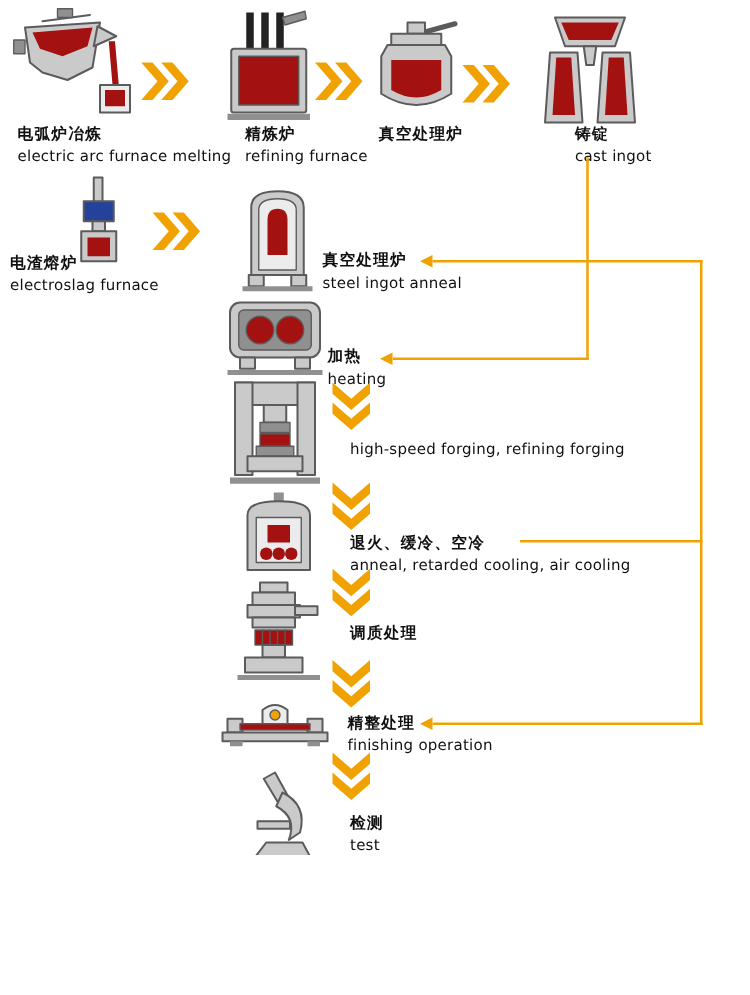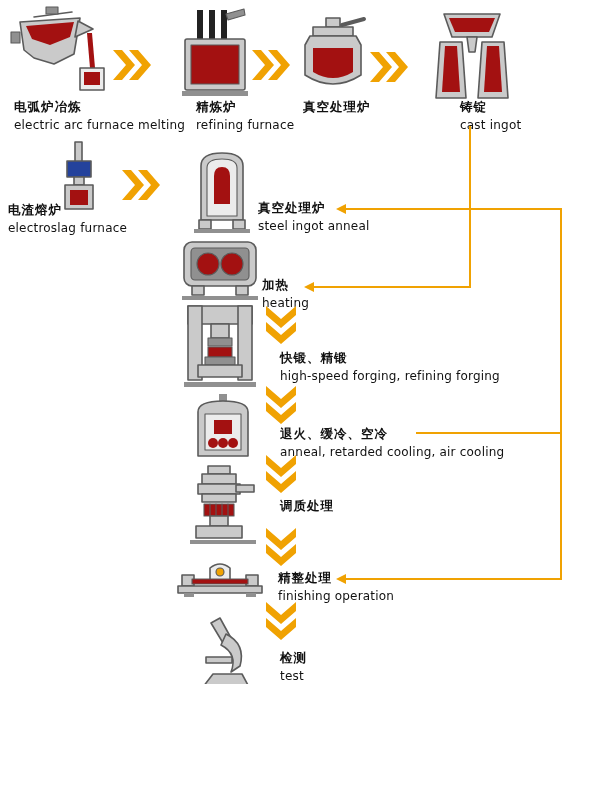--- a/index.html
+++ b/index.html
@@ -166,21 +166,20 @@
     <rect class="f-gray outl" x="4" y="2" width="14" height="74"></rect>
     <rect class="f-gray outl" x="54" y="2" width="14" height="74"></rect>
     <rect class="f-gray outl" x="27" y="20" width="18" height="14"></rect>
     <rect class="f-dark outl thin" x="24" y="34" width="24" height="8"></rect>
     <rect class="f-red outl thin" x="24" y="43" width="24" height="10"></rect>
     <rect class="f-dark outl thin" x="21" y="53" width="30" height="8"></rect>
     <rect class="f-gray outl" x="14" y="61" width="44" height="12"></rect>
     <rect class="f-dark" x="0" y="78" width="72" height="5"></rect>
   </svg>
   <div class="lbl" style="left:280px;top:350px">
-    <div class="zh">快锻、精锻</div>
     <div class="en">high-speed forging, refining forging</div>
   </div>
 
   <svg style="left:266px;top:386px" width="30" height="38" viewBox="0 0 30 38">
     <polygon class="f-acc" points="0,0 15,13 30,0 30,9 15,22 0,9"></polygon>
     <polygon class="f-acc" points="0,16 15,29 30,16 30,25 15,38 0,25"></polygon>
   </svg>
 
   <svg style="left:192px;top:394px" width="62" height="70" viewBox="0 0 62 70">
     <rect class="f-dark" x="27" y="0" width="8" height="8"></rect>

